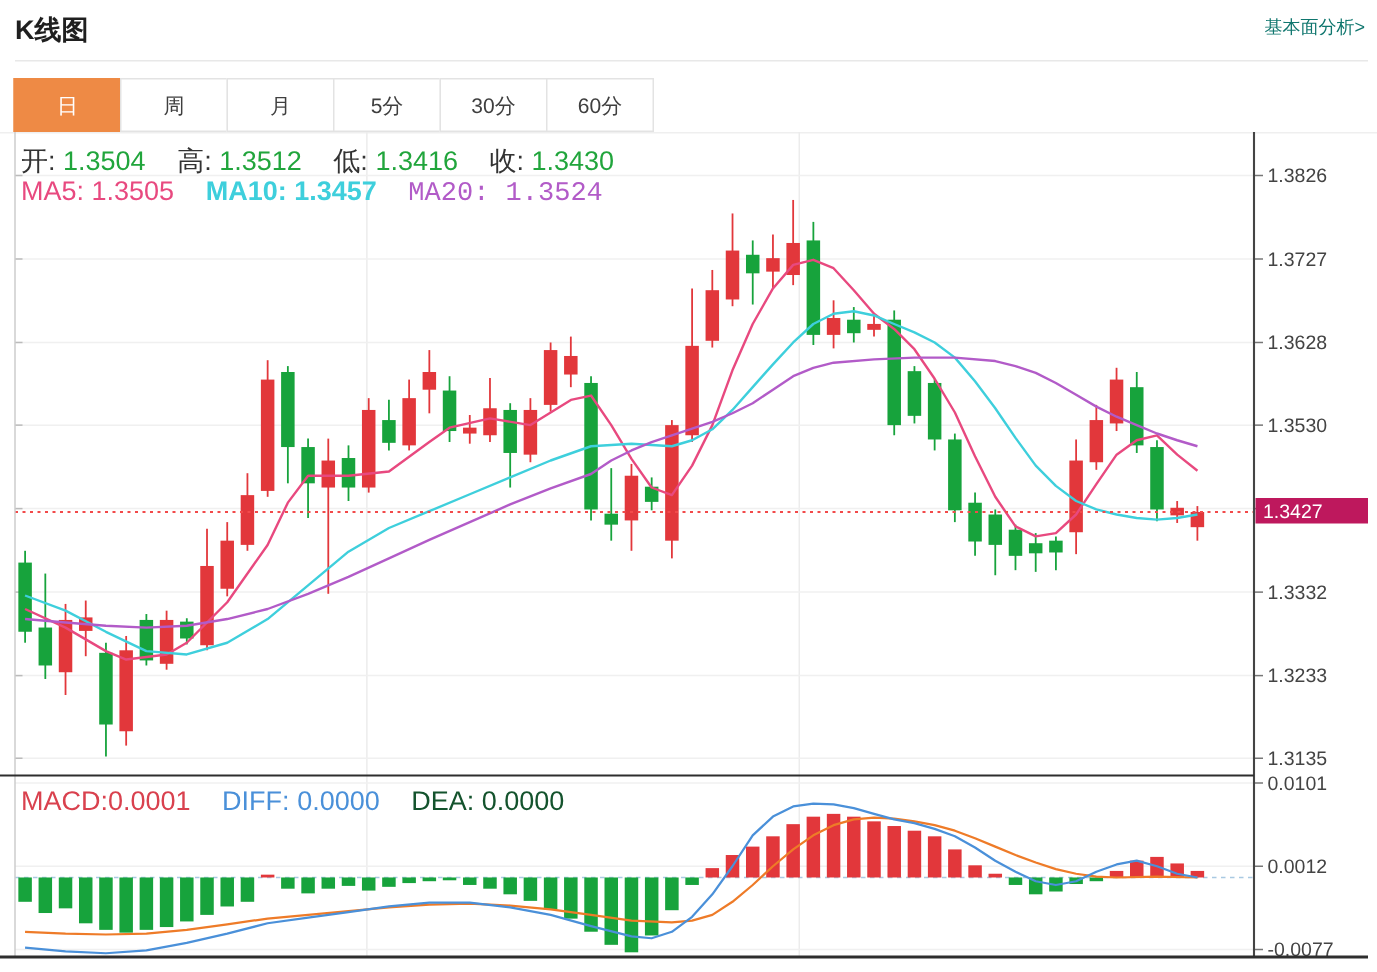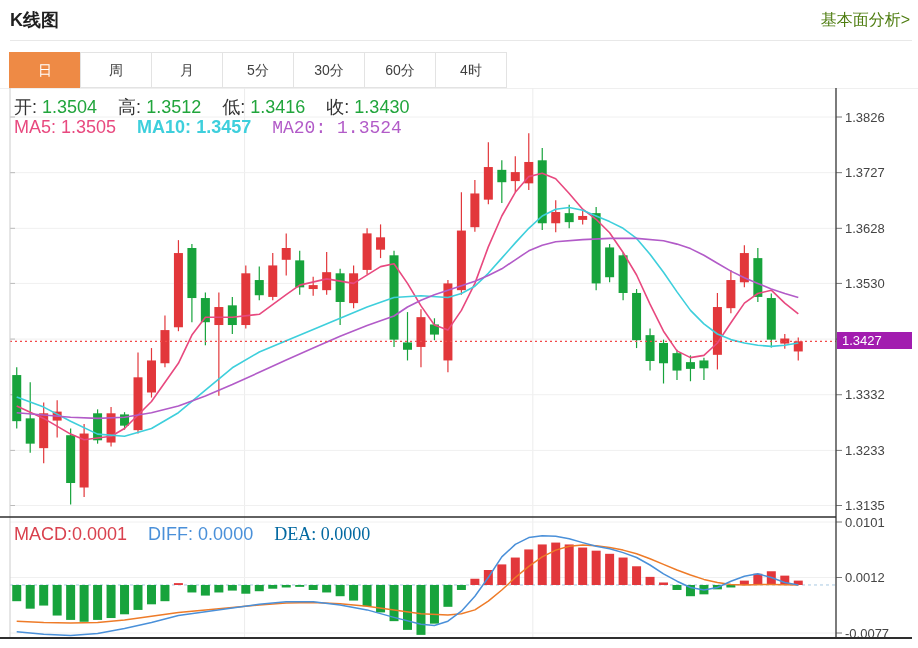--- a/index.html
+++ b/index.html
@@ -1,77 +1,76 @@
 <!DOCTYPE html>
 <html><head>
 <meta charset="utf-8">
 <style>
   html,body{margin:0;padding:0;}
   body{
     width:918px;height:648px;overflow:hidden;position:relative;
     background:#ffffff;font-family:"Liberation Sans","DejaVu Sans",sans-serif;
   }
   .page-title{position:absolute;left:10px;top:8px;font-size:18px;font-weight:bold;color:#1f1f1f;}
-  .fund-link{position:absolute;right:8px;top:10px;font-size:16px;color:#4d7c0f;text-decoration:none;cursor:pointer;}
+  .fund-link{position:absolute;right:8px;top:10px;font-size:12px;color:#0f766e;text-decoration:none;cursor:pointer;}
   .title-divider{position:absolute;left:10px;right:6px;top:40px;height:1px;background:#e8e8e8;}
   .tabbar{position:absolute;left:10px;top:52px;display:flex;z-index:3;}
   .tab{
     width:70px;height:34px;line-height:34px;text-align:center;font-size:14px;color:#3f3f3f;
     background:#fff;border:1px solid #e3e3e3;margin-left:-1px;cursor:pointer;box-sizing:content-box;
   }
   .tab.active{background:#ee8a45;border-color:#ee8a45;color:#fff;}
   .tab-baseline{position:absolute;left:0;right:0;top:88px;height:1px;background:#efefef;}
   .legend-row{position:absolute;z-index:2;font-size:18px;white-space:nowrap;}
   .legend-row .item{margin-right:16px;}
   .lab{color:#333;}
   .val-up{color:#21a53c;}
   #legend-ohlc{left:14px;top:95px;}
   #legend-ma{left:14px;top:117px;}
   #legend-macd{left:14px;top:524px;}
   .price-badge{
     position:absolute;left:837px;top:332px;width:70px;height:17px;line-height:17px;
-    padding-left:5px;background:#a21caf;color:#fff;font-size:13px;z-index:2;
+    padding-left:5px;background:#be185d;color:#fff;font-size:13px;z-index:2;
   }
   #chart{position:absolute;left:0;top:0;z-index:1;}
 </style>
 </head>
 <body>
 
 <div class="page-title">K线图</div>
 <a class="fund-link">基本面分析&gt;</a>
 <div class="title-divider"></div>
 
 <div class="tabbar">
   <div class="tab active">日</div>
   <div class="tab">周</div>
   <div class="tab">月</div>
   <div class="tab">5分</div>
   <div class="tab">30分</div>
   <div class="tab">60分</div>
-  <div class="tab">4时</div>
 </div>
 <div class="tab-baseline"></div>
 
 <div id="legend-ohlc" class="legend-row">
   <span class="item"><span class="lab">开:</span> <span class="val-up">1.3504</span></span>
   <span class="item"><span class="lab">高:</span> <span class="val-up">1.3512</span></span>
   <span class="item"><span class="lab">低:</span> <span class="val-up">1.3416</span></span>
   <span class="item"><span class="lab">收:</span> <span class="val-up">1.3430</span></span>
 </div>
 
 <div id="legend-ma" class="legend-row">
   <span class="item" style="color: rgb(232, 73, 127);"><span>MA5:</span> <span>1.3505</span></span>
   <span class="item" style="color: rgb(62, 207, 220); font-weight: bold;"><span>MA10:</span> <span>1.3457</span></span>
   <span class="item" style="color: rgb(178, 91, 200); font-family: Liberation Mono, monospace;"><span>MA20:</span> <span>1.3524</span></span>
 </div>
 
 <div id="legend-macd" class="legend-row">
   <span class="item" style="color: rgb(217, 65, 78);"><span>MACD:</span><span>0.0001</span></span>
   <span class="item" style="color: rgb(74, 144, 217);"><span>DIFF:</span> <span>0.0000</span></span>
-  <span class="item" style="color: #0369a1; font-family: Liberation Serif, serif;"><span>DEA:</span> <span>0.0000</span></span>
+  <span class="item" style="color: #14532d;"><span>DEA:</span> <span>0.0000</span></span>
 </div>
 
 <div class="price-badge">1.3427</div>
 
 <svg id="chart" width="918" height="648">
     <line x1="244.58399999999997" y1="88" x2="244.58399999999997" y2="638" stroke="#ececec" stroke-width="1"></line>
     <line x1="532.8580000000001" y1="88" x2="532.8580000000001" y2="638" stroke="#ececec" stroke-width="1"></line>
     <line x1="10" y1="117" x2="836" y2="117" stroke="#f0f0f0" stroke-width="1"></line>
     <line x1="10" y1="117" x2="15" y2="117" stroke="#bbb" stroke-width="1"></line>
     <line x1="836" y1="117" x2="842" y2="117" stroke="#777" stroke-width="1"></line>

